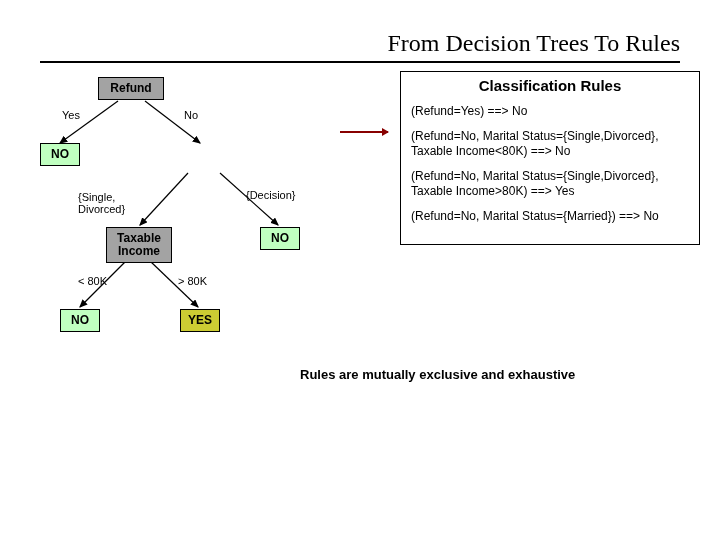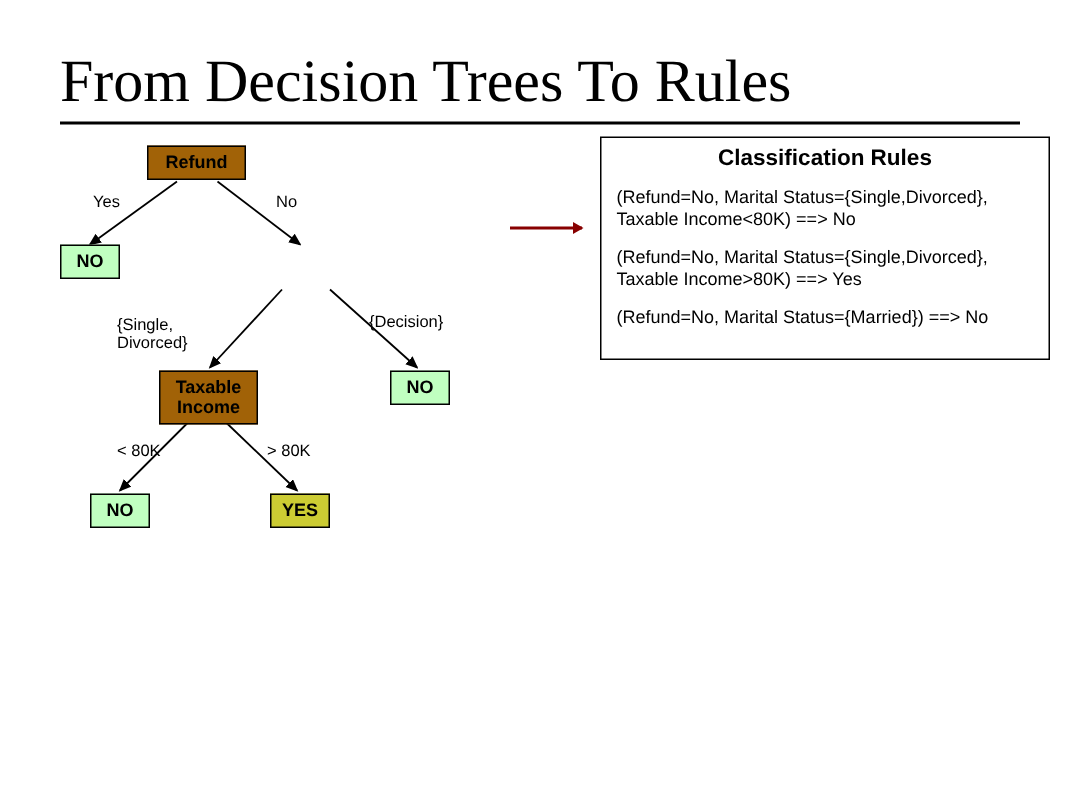--- a/index.html
+++ b/index.html
@@ -13,24 +13,25 @@
     overflow: hidden;
   }
   .slide {
     padding: 30px 40px 20px 40px;
     position: relative;
     height: 100%;
     box-sizing: border-box;
   }
   .title {
     font-family: "Times New Roman", serif;
-    font-size: 40px;
+    font-size: 24px;
     font-weight: normal;
     color: #000;
     margin: 0 0 4px 0;
+    text-align: right;
   }
   .title-underline {
     border-bottom: 2px solid #000;
     margin-bottom: 14px;
   }
   .content {
     position: relative;
     height: 360px;
   }
   
@@ -44,21 +45,21 @@
   .node {
     position: absolute;
     border: 1px solid #000;
     font-size: 12px;
     font-weight: bold;
     text-align: center;
     padding: 4px 6px;
     box-sizing: border-box;
     line-height: 1.1;
   }
-  .node.blue { background: #a16207; width: 66px; }
+  .node.blue { background: #a3a3a3; width: 66px; }
   .node.green { background: #c0ffc0; width: 40px; }
   .node.yellow { background: #cccc33; width: 40px; }
   .edge-label {
     position: absolute;
     font-size: 11px;
     color: #000;
   }
   svg.tree-lines {
     position: absolute;
     left: 0; top: 0;
@@ -158,22 +159,24 @@
       <div class="edge-label" style="left:48px; top:102px; width:70px;margin-top:12px;">{Single, Divorced}</div>
       <div class="edge-label" style="left:216px; top:112px;">{Decision}</div>
       <div class="edge-label" style="left:36px; top:198px;margin-left:12px;">&lt; 80K</div>
       <div class="edge-label" style="left:148px; top:198px;">&gt; 80K</div>
     </div>
 
     <div class="arrow"></div>
 
     <div class="rules-box">
       <div class="rules-title">Classification Rules</div>
+      <div class="rule">(Refund=Yes) ==&gt; No</div>
       <div class="rule">(Refund=No, Marital Status={Single,Divorced}, Taxable Income&lt;80K) ==&gt; No</div>
       <div class="rule">(Refund=No, Marital Status={Single,Divorced}, Taxable Income&gt;80K) ==&gt; Yes</div>
       <div class="rule">(Refund=No, Marital Status={Married}) ==&gt; No</div>
     </div>
 
     <div class="notes">
+      <p>Rules are mutually exclusive and exhaustive</p>
     </div>
 
   </div>
 </div>
 
 </body></html>

